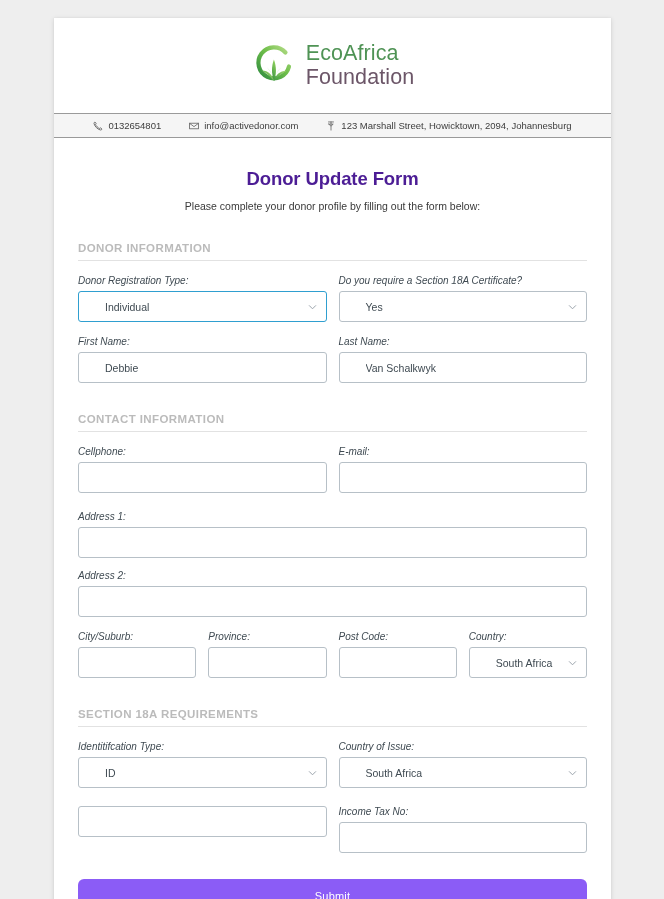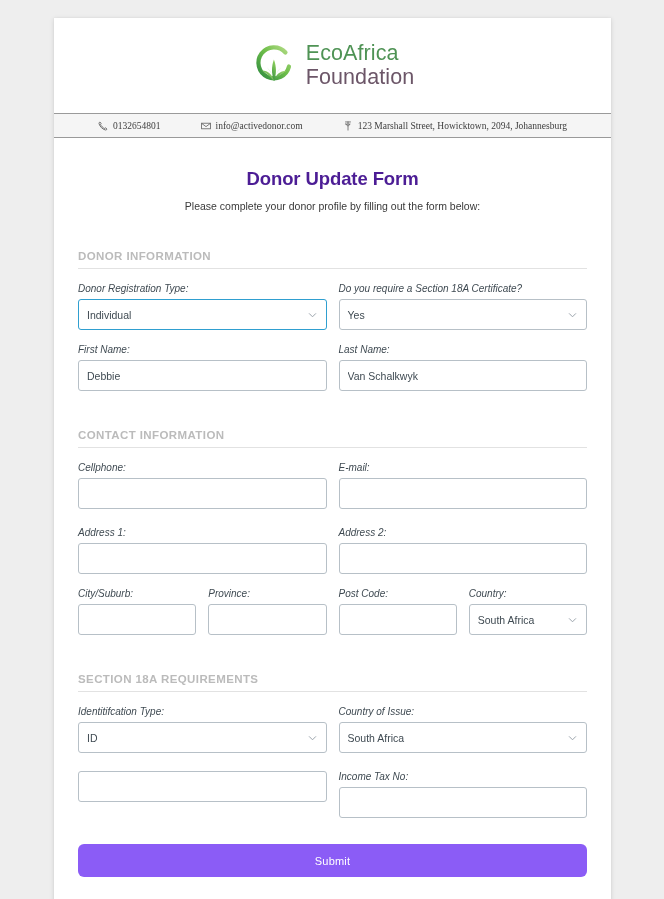--- a/index.html
+++ b/index.html
@@ -64,31 +64,30 @@
   
   .contact-bar {
     border-top: 1px solid #9a9a9a;
     border-bottom: 1px solid #9a9a9a;
     background: #f5f5f5;
     height: 25px;
     display: flex;
     align-items: center;
     justify-content: center;
     gap: 0;
-    font-family: Liberation Serif, serif;
   }
   .contact-item {
     display: flex;
     align-items: center;
     gap: 5px;
     font-size: 9.5px;
     color: #3d3d3d;
     white-space: nowrap;
   }
-  .contact-item + .contact-item { margin-left: 40px; }
+  .contact-item + .contact-item { margin-left: 28px; }
   .contact-item .ic {
     width: 10px;
     height: 10px;
     display: inline-block;
     color: #555;
   }
   .contact-item .ic svg { display: block; }
 
   
   .body {
@@ -103,21 +102,21 @@
     letter-spacing: -0.1px;
   }
   .form-sub {
     text-align: center;
     font-size: 10.5px;
     color: #3a3a3a;
     margin: 10px 0 0 0;
   }
 
   .section {
-    margin-top: 38px;
+    margin-top: 30px;
   }
   .section-title {
     font-size: 11.5px;
     font-weight: bold;
     color: #bbbbbb;
     letter-spacing: 0.4px;
     padding-bottom: 6px;
     border-bottom: 1px solid #e2e2e2;
     text-transform: uppercase;
   }
@@ -141,21 +140,21 @@
 
   .control {
     width: 100%;
     height: 31px;
     border: 1px solid #b7c0c7;
     border-radius: 3px;
     background: #ffffff;
     font-family: "Liberation Sans", sans-serif;
     font-size: 10.5px;
     color: #3f4a52;
-    padding: 0 8px;
+    padding: 0 26px;
     outline: none;
     display: flex;
     align-items: center;
   }
   input.control { line-height: 29px; }
   input.control::placeholder { color: #a9b2b9; }
 
   .select {
     position: relative;
     justify-content: flex-start;
@@ -309,21 +308,21 @@
           <div class="field">
             <label class="flabel">Cellphone:</label>
             <input class="control" type="text" value="" style="">
           </div>
           <div class="field">
             <label class="flabel">E-mail:</label>
             <input class="control" type="text" value="" style="">
           </div>
         </div>
 
-        <div class="row" style="margin-top:18px;">
+        <div class="row" style="margin-top:18px;flex-direction:column;">
           <div class="field">
             <label class="flabel">Address 1:</label>
             <input class="control" type="text" value="" style="">
           </div>
           <div class="field">
             <label class="flabel">Address 2:</label>
             <input class="control" type="text" value="" style="">
           </div>
         </div>
 

